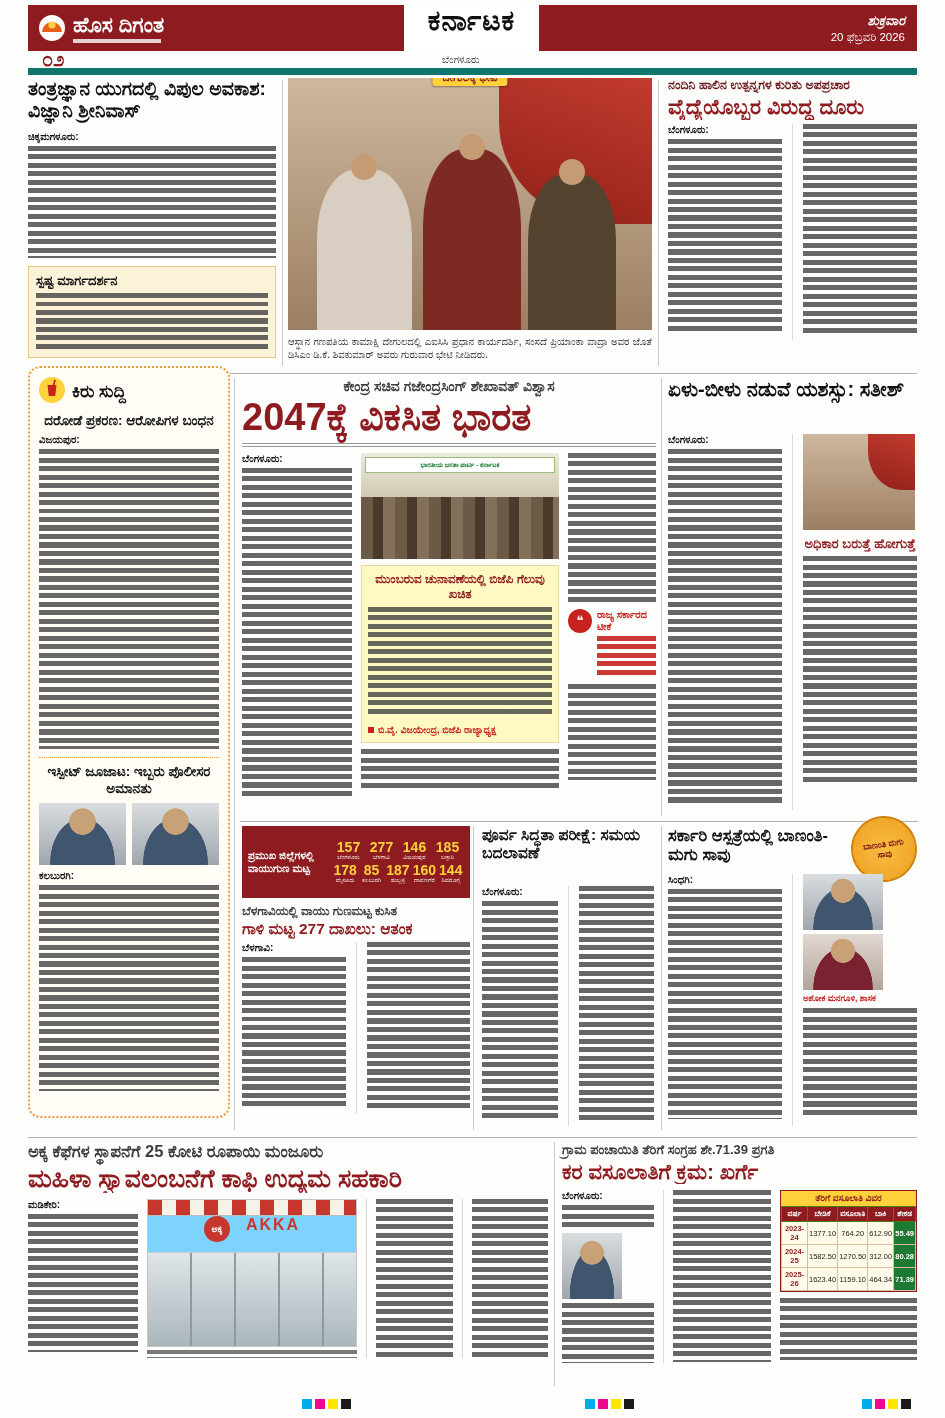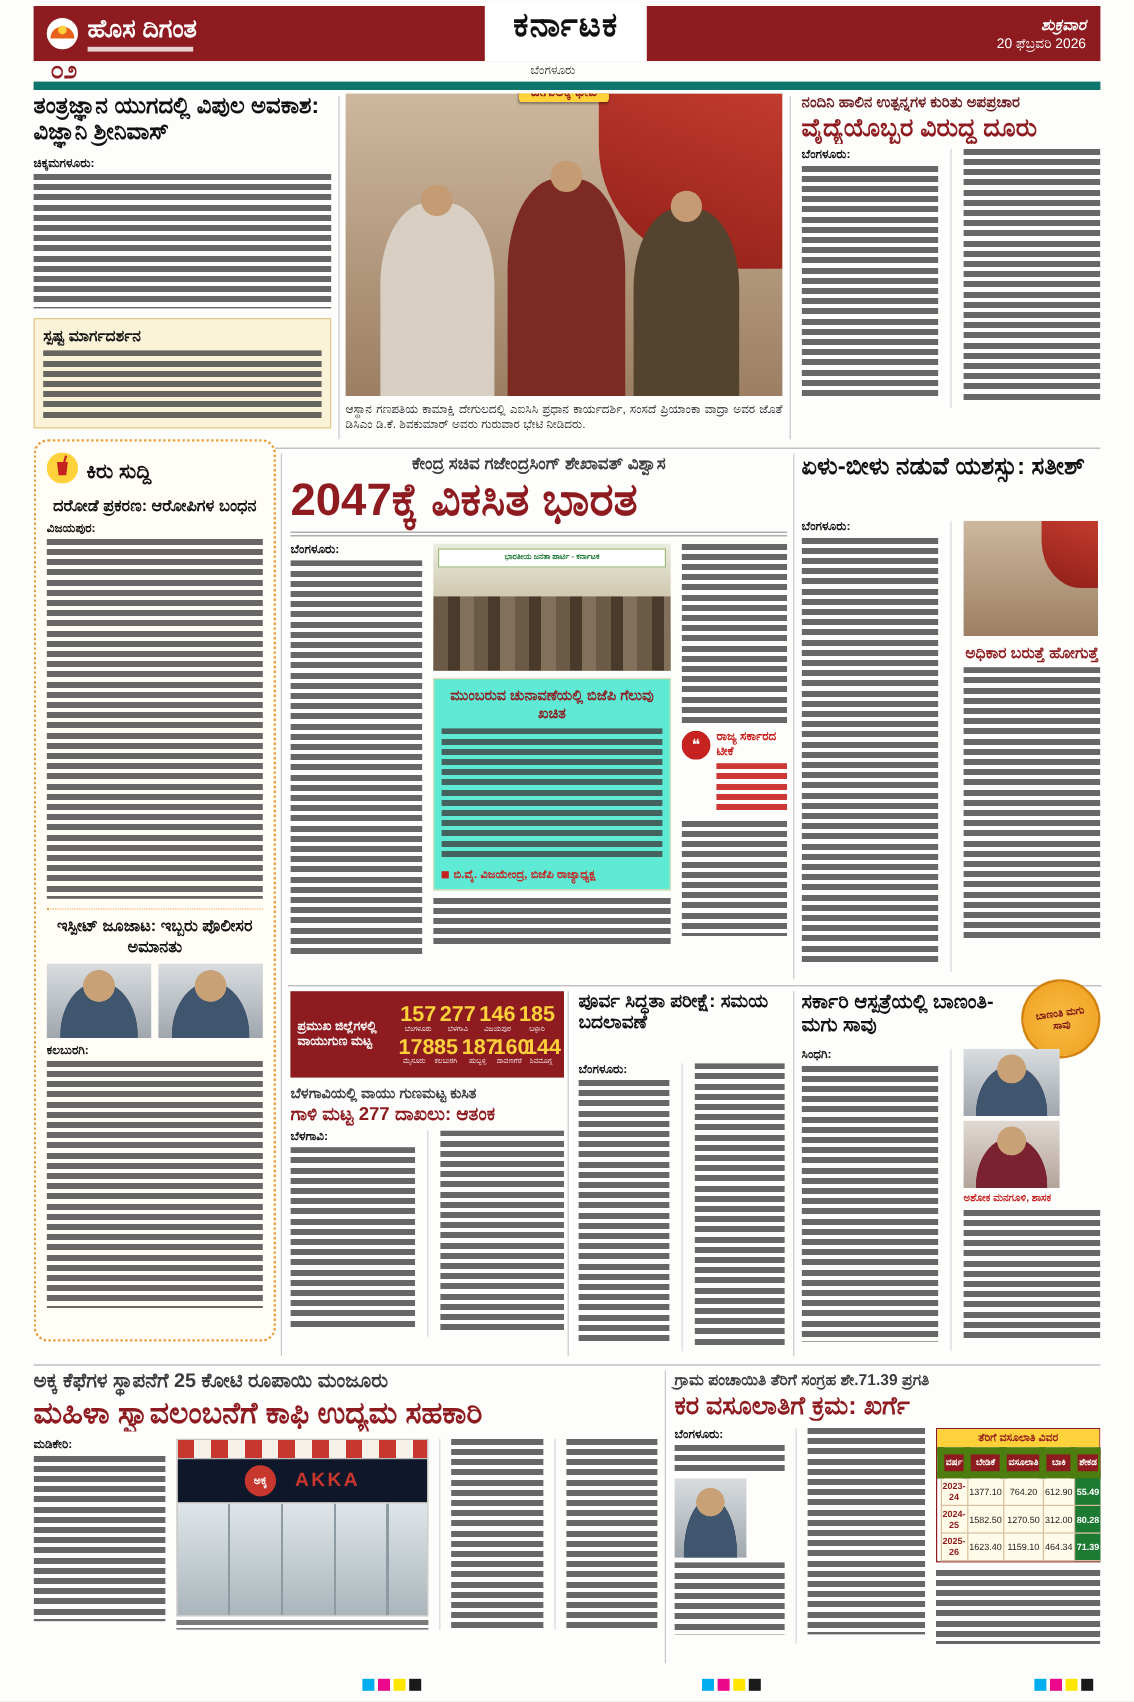--- a/index.html
+++ b/index.html
@@ -56,71 +56,71 @@
   .mug, .portrait-m { background:
       radial-gradient(circle at 50% 30%, #c9a176 0 21%, transparent 22%),
       radial-gradient(ellipse at 50% 96%, #3f566e 0 52%, transparent 53%),
       linear-gradient(#d9dde0,#9fa6ad); position:relative; }
   .portrait-w { background:
       radial-gradient(circle at 50% 30%, #c9a176 0 21%, transparent 22%),
       radial-gradient(ellipse at 50% 96%, #7a2230 0 52%, transparent 53%),
       linear-gradient(#e0d8d2,#b3a49a); position:relative; }
   .store { background:#efede7; border:1px solid #c6c6c6; }
   .awning { height:16px; background:repeating-linear-gradient(90deg,#c8372d 0 14px,#f6f2ea 14px 28px); border-bottom:1px solid #bbb; }
-  .store-sign { display:flex; align-items:center; justify-content:center; gap:16px; height:36px; background:#0f172a; }
+  .store-sign { display:flex; align-items:flex-start; justify-content:center; gap:16px; height:36px; background:#7dd3fc; }
   .store-logo { width:26px; height:26px; border-radius:50%; background:#c8372d; color:#fff; font-size:9px;
       font-weight:bold; display:flex; align-items:center; justify-content:center; flex:none; }
   .store-name { color:#c8372d; font-weight:bold; font-size:16px; letter-spacing:2px; }
   .store-body { position:absolute; left:0; right:0; bottom:0; top:52px;
       background:repeating-linear-gradient(90deg, transparent 0 42px, #8d9aa1 42px 44px), linear-gradient(180deg,#dfe5e8,#aab6bc);
       border-top:1px solid #ccc; }
 
   
   .briefs { border:2px dotted #eb9e3e; border-radius:12px; padding:9px 9px; background:#fffdf6; }
   .briefs-head { display:flex; align-items:center; gap:7px; margin-bottom:6px; }
   .briefs-title { font-size:17px; font-weight:bold; color:#111; }
   .brief-hl { font-size:13.5px; font-weight:bold; line-height:1.22; color:#111; margin-top:6px;text-align:center; }
   .brief-sep { border-top:1px dotted #eb9e3e; margin:8px 0 2px; }
 
   
   .lead-kicker { text-align:center; font-size:14px; font-weight:bold; color:#3d3d3d; }
   .lead-hl { text-align:left; font-size:38px; font-weight:bold; color:#8e1b1f; line-height:1.1; margin:2px 0 4px; }
   .lead-rule { border-top:1px solid #999; border-bottom:1px solid #999; height:4px; margin-bottom:6px; }
-  .inset { background:#5eead4; border:1px solid #e6d9a8; padding:6px; margin-top:6px; }
+  .inset { background:#fef9c3; border:1px solid #e6d9a8; padding:6px; margin-top:6px; }
   .inset-title { color:#8e1b1f; font-weight:bold; font-size:12px; text-align:center; line-height:1.25; margin-bottom:5px; }
   .attrib { color:#c6221f; font-weight:bold; font-size:9.5px; display:flex; gap:4px; align-items:center; margin-top:7px; }
   .sq { width:6px; height:6px; background:#c6221f; flex:none; }
   .pullquote { display:flex; gap:5px; margin:6px 0; }
   .quote-circle { width:24px; height:24px; border-radius:50%; background:#c6221f; color:#fff; display:flex;
       align-items:center; justify-content:center; font-size:13px; flex:none; }
   .pq-text { color:#c6221f; font-weight:bold; font-size:10px; line-height:1.2; flex:1; }
 
   
   .aqi { background:#8e1b1f; color:#fff; display:flex; padding:5px 6px; gap:6px; }
   .aqi-title { width:78px; font-size:10.5px; font-weight:bold; line-height:1.25; align-self:center; }
   .aqi-grid { flex:1; display:flex; flex-wrap:wrap; align-content:center; }
   .aqi-cell { width:25%; text-align:center; padding:1px 0; }
   .aqi-cell:nth-child(n+5) { width:20%; }
-  .aqi-num { color:#ffd23b; font-weight:bold; font-size:18px; line-height:1; }
+  .aqi-num { color:#ffd23b; font-weight:bold; font-size:14px; line-height:1; }
   .aqi-city { font-size:6px; color:#fff; white-space:nowrap; overflow:hidden; }
 
   
   .guide-box { background:#fbf3d8; border:1px solid #e0c989; padding:6px 7px; margin-top:8px; }
   .guide-title { font-size:13px; font-weight:bold; color:#111; margin-bottom:4px; }
   .badge-circle { position:absolute; width:66px; height:66px; border-radius:50%;
       background:radial-gradient(#f8bc43,#ee9f1e); border:2px solid #d2820f; display:flex; align-items:center;
       justify-content:center; text-align:center; color:#7a1013; font-weight:bold; font-size:8.5px; line-height:1.2;
       transform:rotate(-8deg); padding:6px; }
   .photo-caption-red { color:#c6221f; font-weight:bold; font-size:8.5px; margin-top:3px; line-height:1.2; }
 
   
   .tax-wrap { border:1px solid #8e1b1f; }
   .tax-title { background:#ffd23b; color:#8e1b1f; font-weight:bold; font-size:9px; text-align:center; padding:2px 0; }
   .tax-table { width:100%; border-collapse:collapse; font-size:7.5px; }
-  .tax-table th { background:#8e1b1f; color:#fff; font-weight:bold; padding:2px 1px; border:6px solid #4d7c0f; }
+  .tax-table th { background:#8e1b1f; color:#fff; font-weight:bold; padding:2px 1px; border:1px solid #4d7c0f; }
   .tax-table td { padding:2px 1px; border:1px solid #d8bfa0; text-align:center; background:#fffbe8; }
   .tax-table td:first-child { color:#8e1b1f; font-weight:bold; }
   .tax-table td:last-child { background:#1d7a33; color:#fff; font-weight:bold; }
 
   .caption { font-size:10px; line-height:1.32; color:#222; text-align:justify; }
   .subhead-box { text-align:center; color:#8e1b1f; font-weight:bold; font-size:13px; margin:6px 0 4px; }
   .tag { position:absolute; top:-9px; left:50%; transform:translateX(-50%); background:#ffd23b; color:#8e1b1f;
       font-weight:bold; font-size:11px; padding:2px 10px; border-radius:3px; white-space:nowrap; box-shadow:0 1px 2px rgba(0,0,0,.35); }
 
   

